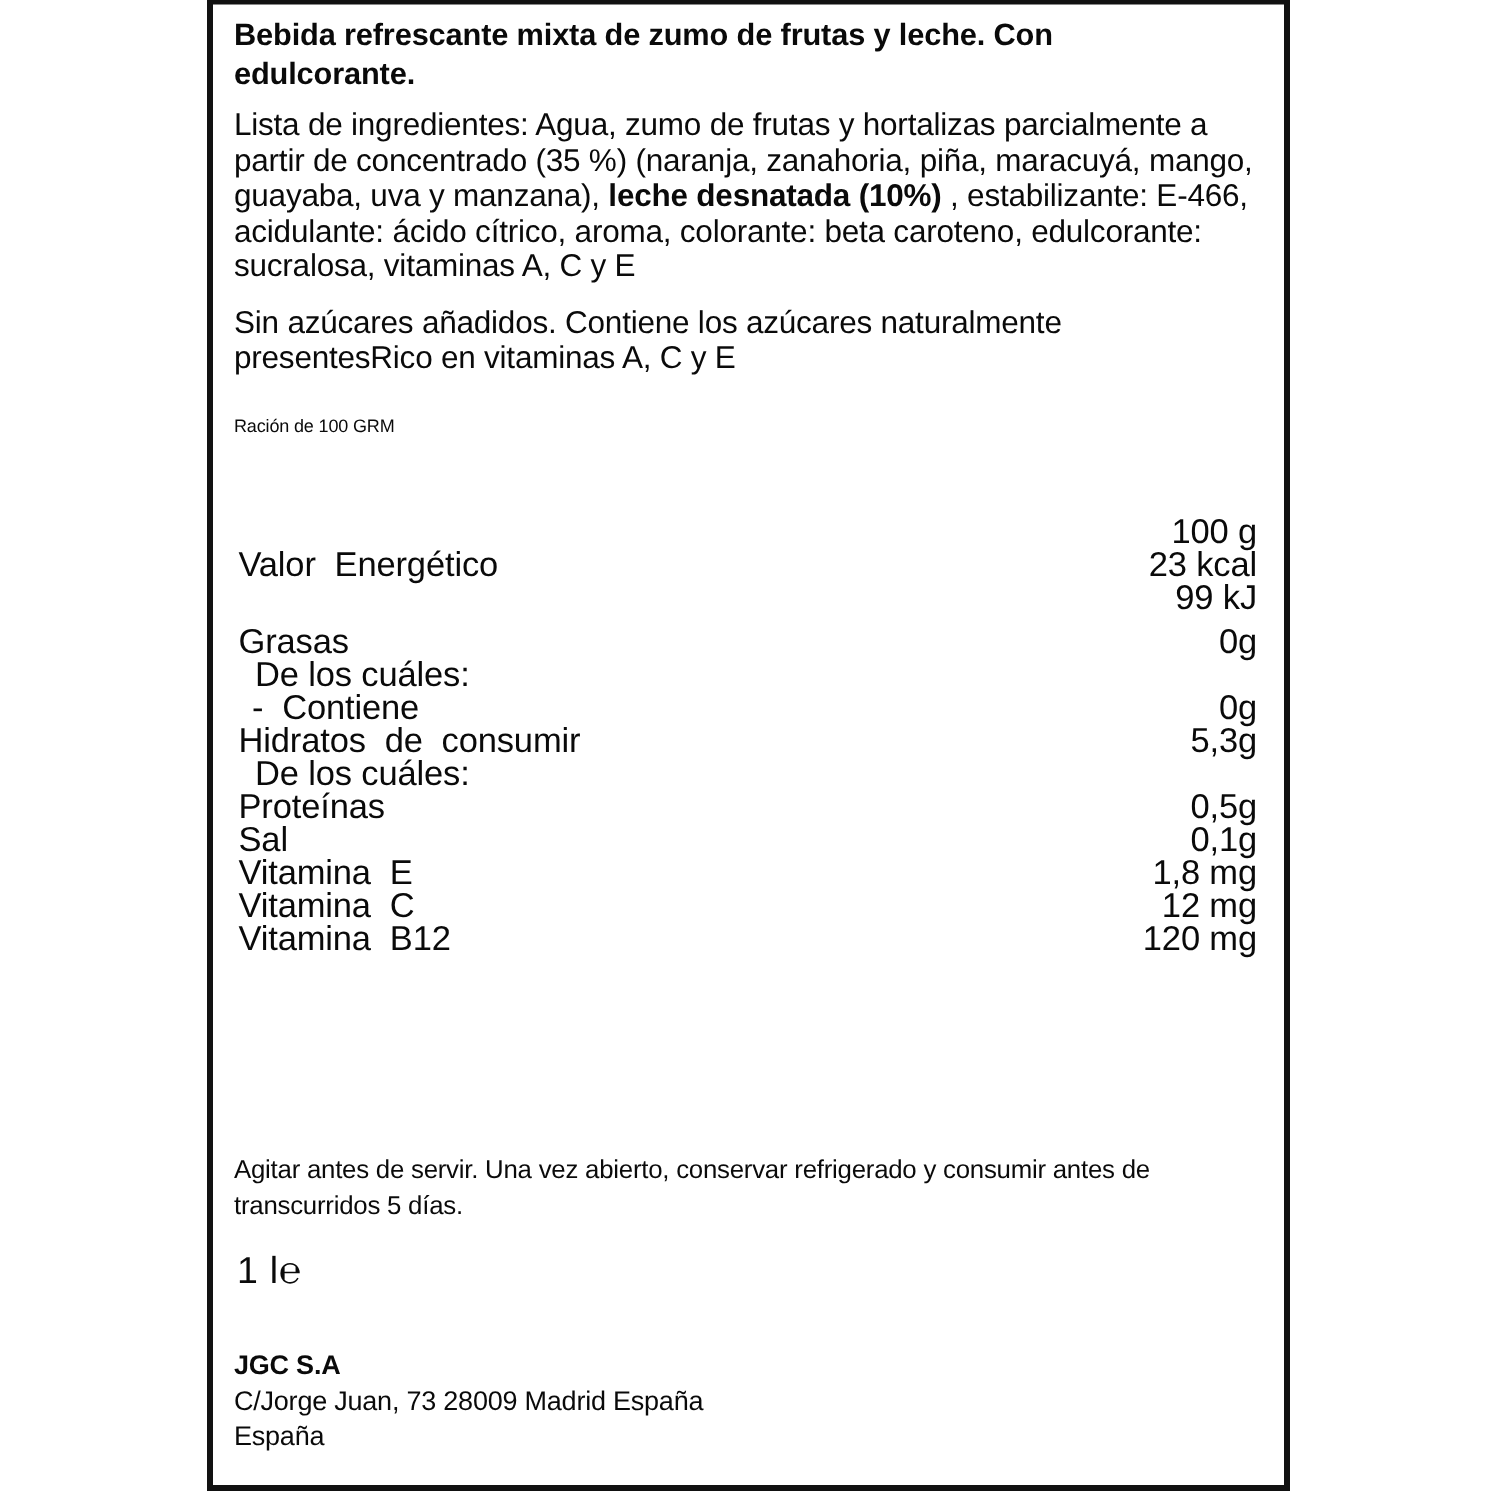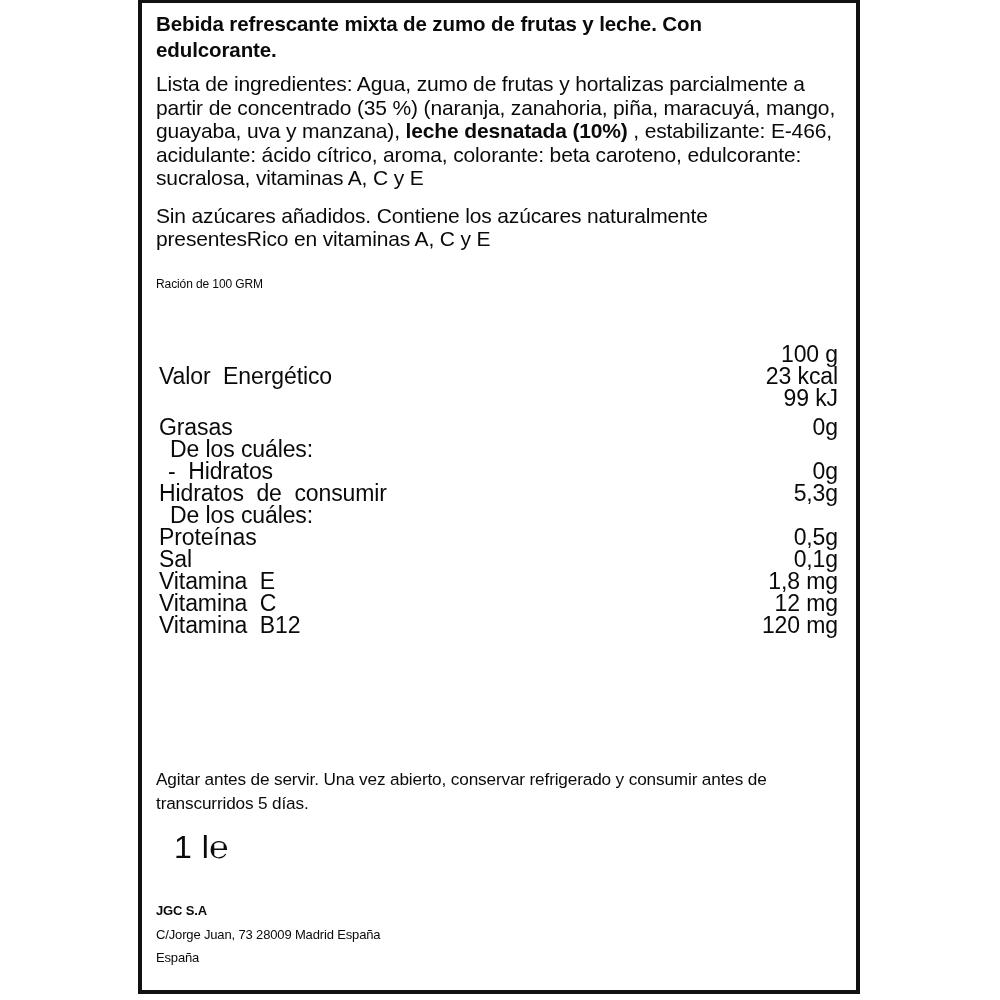--- a/index.html
+++ b/index.html
@@ -107,32 +107,32 @@
     left: 14px;
     right: 18px;
     top: 765px;
     font-size: 17.2px;
     line-height: 23.5px;
     letter-spacing: -0.15px;
   }
 
   #volume-text {
     position: absolute;
-    left: 32px;
+    left: 16px;
     top: 829px;
-    font-size: 32px;
+    font-size: 25px;
     letter-spacing: 0.5px;
     line-height: 30px;
   }
 
   #manufacturer-block {
     position: absolute;
     left: 14px;
     top: 896px;
-    font-size: 13px;
+    font-size: 18px;
     line-height: 23.5px;
     letter-spacing: -0.15px;
   }
   #manufacturer-name { font-weight: bold; }
 </style>
 </head>
 <body>
 
 <div id="label-frame">
   <div class="inner">
@@ -161,21 +161,21 @@
           </tr>
           <tr class="row-gap">
             <td class="label">Grasas</td>
             <td class="value">0g</td>
           </tr>
           <tr class="row-indent">
             <td class="label">De los cuáles:</td>
             <td class="value"></td>
           </tr>
           <tr class="row-dash">
-            <td class="label">-  Hidratos</td>
+            <td class="label">-  Contiene</td>
             <td class="value">0g</td>
           </tr>
           <tr>
             <td class="label">Hidratos  de  consumir</td>
             <td class="value">5,3g</td>
           </tr>
           <tr class="row-indent">
             <td class="label">De los cuáles:</td>
             <td class="value"></td>
           </tr>

